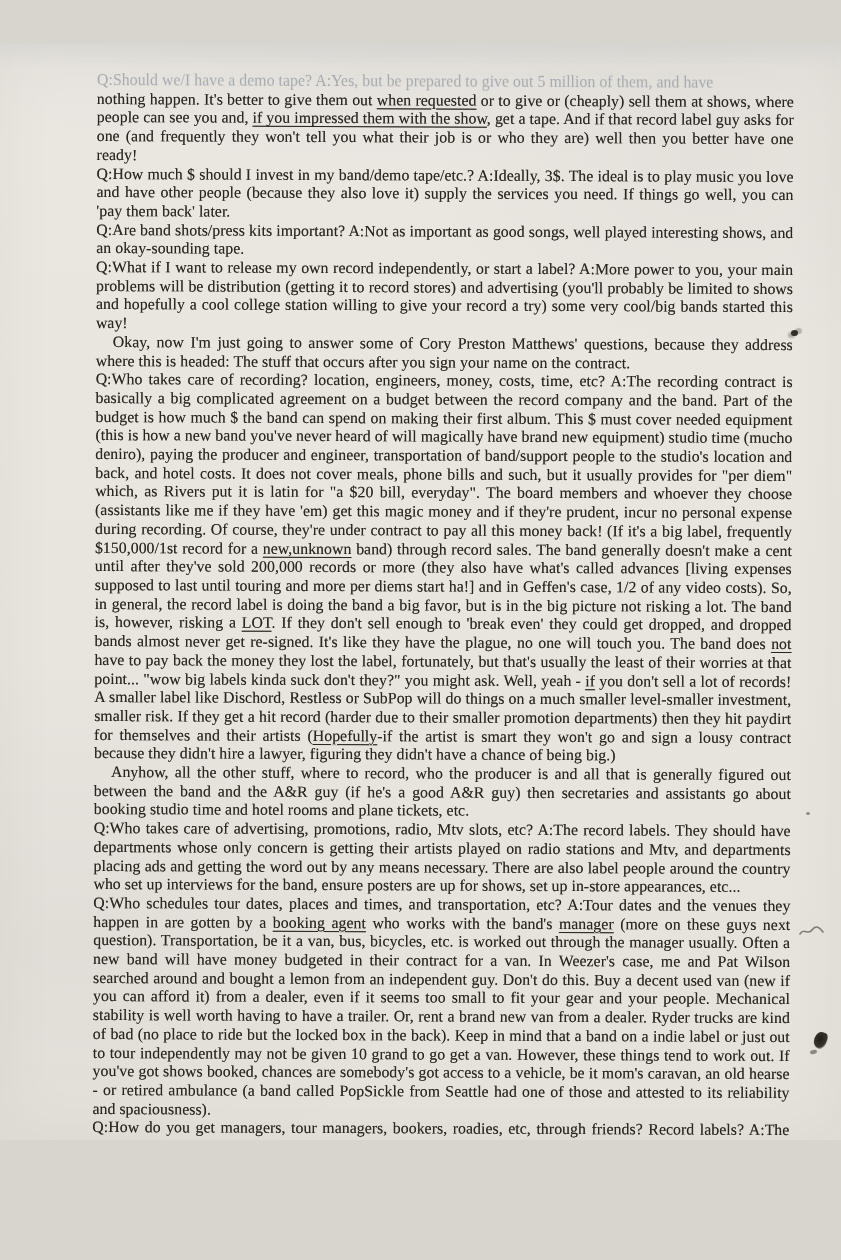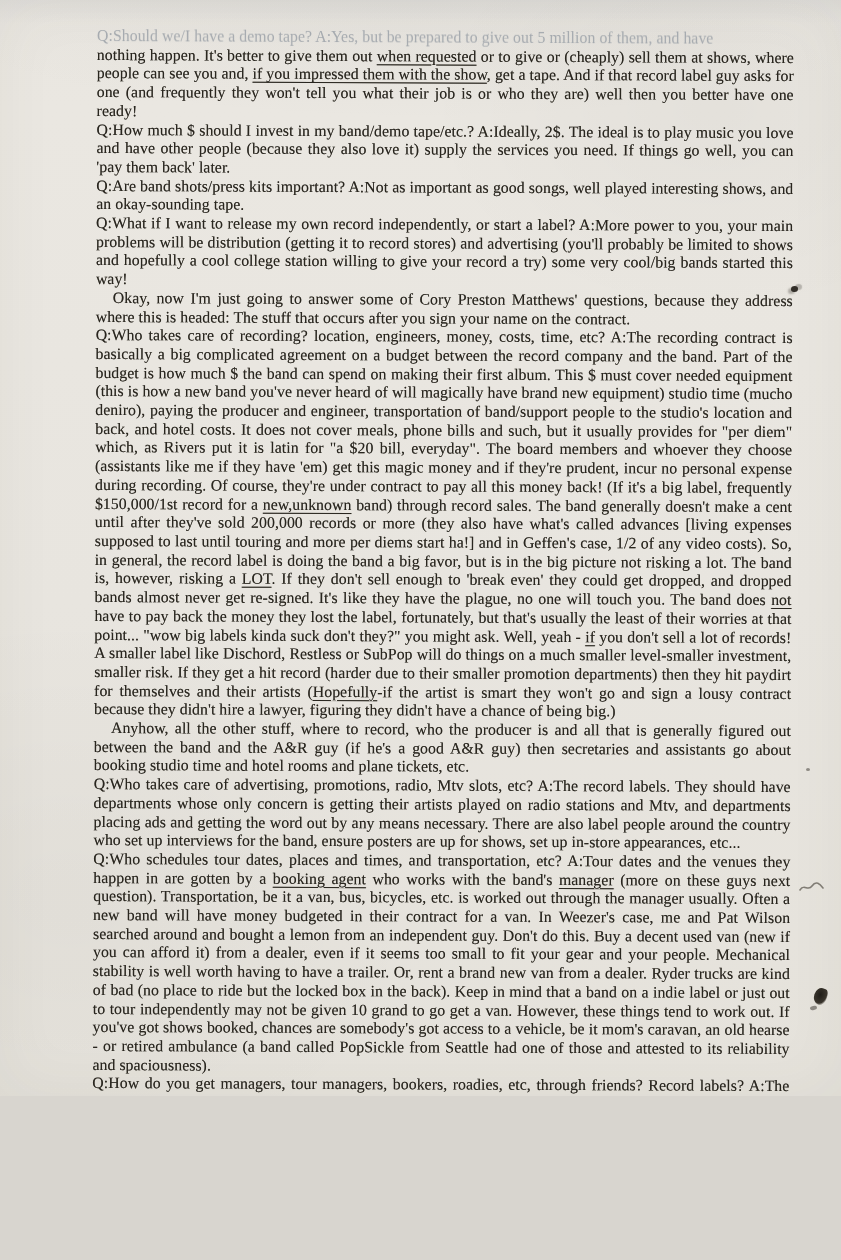--- a/index.html
+++ b/index.html
@@ -12,20 +12,21 @@
   .page{
     position:relative;
     width:841px;height:1096px;
     background:
       radial-gradient(ellipse 420px 300px at 85% 10%, rgba(0,0,0,0.028), transparent 70%),
       radial-gradient(ellipse 520px 420px at 8% 82%, rgba(0,0,0,0.022), transparent 70%),
       radial-gradient(ellipse 700px 160px at 50% 0%, rgba(110,115,125,0.05), transparent 75%),
       linear-gradient(180deg,#e9e6e0 0%,#eae7e1 10%,#e8e5df 55%,#e5e2db 100%);
     box-shadow:inset 0 0 60px rgba(90,85,75,0.06);
     overflow:hidden;
+    margin-top:44px;
   }
   .doc{
     position:absolute;
     left:97px;top:27px;width:697px;
     color:#29261f;
     font-size:15.8px;
     line-height:18.7px;
     text-align:justify;
     letter-spacing:0.05px;
     transform:rotate(0.25deg);
@@ -59,21 +60,21 @@
   .top-haze{left:0;top:0;width:841px;height:24px;background:linear-gradient(180deg,rgba(150,155,165,0.10),rgba(150,155,165,0));}
 </style>
 </head>
 <body>
 
 <div class="page">
   <div class="ink top-haze"></div>
   <div class="doc">
       <p class="faded"><span>Q:Should we/I have a demo tape? A:Yes, but be prepared to give out 5 million of them, and have</span></p>
       <p class=""><span>nothing happen. It's better to give them out </span><span class="u">when requested</span><span> or to give or (cheaply) sell them at shows, where people can see you and, </span><span class="u">if you impressed them with the show</span><span>, get a tape. And if that record label guy asks for one (and frequently they won't tell you what their job is or who they are) well then you better have one ready!</span></p>
-      <p class=""><span>Q:How much $ should I invest in my band/demo tape/etc.? A:Ideally, 2$. The ideal is to play music you love and have other people (because they also love it) supply the services you need. If things go well, you can 'pay them back' later.</span></p>
+      <p class=""><span>Q:How much $ should I invest in my band/demo tape/etc.? A:Ideally, 3$. The ideal is to play music you love and have other people (because they also love it) supply the services you need. If things go well, you can 'pay them back' later.</span></p>
       <p class=""><span>Q:Are band shots/press kits important? A:Not as important as good songs, well played interesting shows, and an okay-sounding tape.</span></p>
       <p class=""><span>Q:What if I want to release my own record independently, or start a label? A:More power to you, your main problems will be distribution (getting it to record stores) and advertising (you'll probably be limited to shows and hopefully a cool college station willing to give your record a try) some very cool/big bands started this way!</span></p>
       <p class="indent "><span>Okay, now I'm just going to answer some of Cory Preston Matthews' questions, because they address where this is headed: The stuff that occurs after you sign your name on the contract.</span></p>
       <p class=""><span>Q:Who takes care of recording? location, engineers, money, costs, time, etc? A:The recording contract is basically a big complicated agreement on a budget between the record company and the band. Part of the budget is how much $ the band can spend on making their first album. This $ must cover needed equipment (this is how a new band you've never heard of will magically have brand new equipment) studio time (mucho deniro), paying the producer and engineer, transportation of band/support people to the studio's location and back, and hotel costs. It does not cover meals, phone bills and such, but it usually provides for "per diem" which, as Rivers put it is latin for "a $20 bill, everyday". The board members and whoever they choose (assistants like me if they have 'em) get this magic money and if they're prudent, incur no personal expense during recording. Of course, they're under contract to pay all this money back! (If it's a big label, frequently $150,000/1st record for a </span><span class="u">new,unknown</span><span> band) through record sales. The band generally doesn't make a cent until after they've sold 200,000 records or more (they also have what's called advances [living expenses supposed to last until touring and more per diems start ha!] and in Geffen's case, 1/2 of any video costs). So, in general, the record label is doing the band a big favor, but is in the big picture not risking a lot. The band is, however, risking a </span><span class="u">LOT</span><span>. If they don't sell enough to 'break even' they could get dropped, and dropped bands almost never get re-signed. It's like they have the plague, no one will touch you. The band does </span><span class="u">not</span><span> have to pay back the money they lost the label, fortunately, but that's usually the least of their worries at that point... "wow big labels kinda suck don't they?" you might ask. Well, yeah - </span><span class="u">if</span><span> you don't sell a lot of records! A smaller label like Dischord, Restless or SubPop will do things on a much smaller level-smaller investment, smaller risk. If they get a hit record (harder due to their smaller promotion departments) then they hit paydirt for themselves and their artists (</span><span class="u">Hopefully</span><span>-if the artist is smart they won't go and sign a lousy contract because they didn't hire a lawyer, figuring they didn't have a chance of being big.)</span></p>
       <p class="indent "><span>Anyhow, all the other stuff, where to record, who the producer is and all that is generally figured out between the band and the A&amp;R guy (if he's a good A&amp;R guy) then secretaries and assistants go about booking studio time and hotel rooms and plane tickets, etc.</span></p>
       <p class=""><span>Q:Who takes care of advertising, promotions, radio, Mtv slots, etc? A:The record labels. They should have departments whose only concern is getting their artists played on radio stations and Mtv, and departments placing ads and getting the word out by any means necessary. There are also label people around the country who set up interviews for the band, ensure posters are up for shows, set up in-store appearances, etc...</span></p>
       <p class=""><span>Q:Who schedules tour dates, places and times, and transportation, etc? A:Tour dates and the venues they happen in are gotten by a </span><span class="u">booking agent</span><span> who works with the band's </span><span class="u">manager</span><span> (more on these guys next question). Transportation, be it a van, bus, bicycles, etc. is worked out through the manager usually. Often a new band will have money budgeted in their contract for a van. In Weezer's case, me and Pat Wilson searched around and bought a lemon from an independent guy. Don't do this. Buy a decent used van (new if you can afford it) from a dealer, even if it seems too small to fit your gear and your people. Mechanical stability is well worth having to have a trailer. Or, rent a brand new van from a dealer. Ryder trucks are kind of bad (no place to ride but the locked box in the back). Keep in mind that a band on a indie label or just out to tour independently may not be given 10 grand to go get a van. However, these things tend to work out. If you've got shows booked, chances are somebody's got access to a vehicle, be it mom's caravan, an old hearse - or retired ambulance (a band called PopSickle from Seattle had one of those and attested to its reliability and spaciousness).</span></p>
       <p class=""><span>Q:How do you get managers, tour managers, bookers, roadies, etc, through friends? Record labels? A:The next thing after 1)lawyer 2)record contract is 3)</span><span class="u">manager</span><span>. Note:don't make the error of getting</span></p>
     </div>
 

